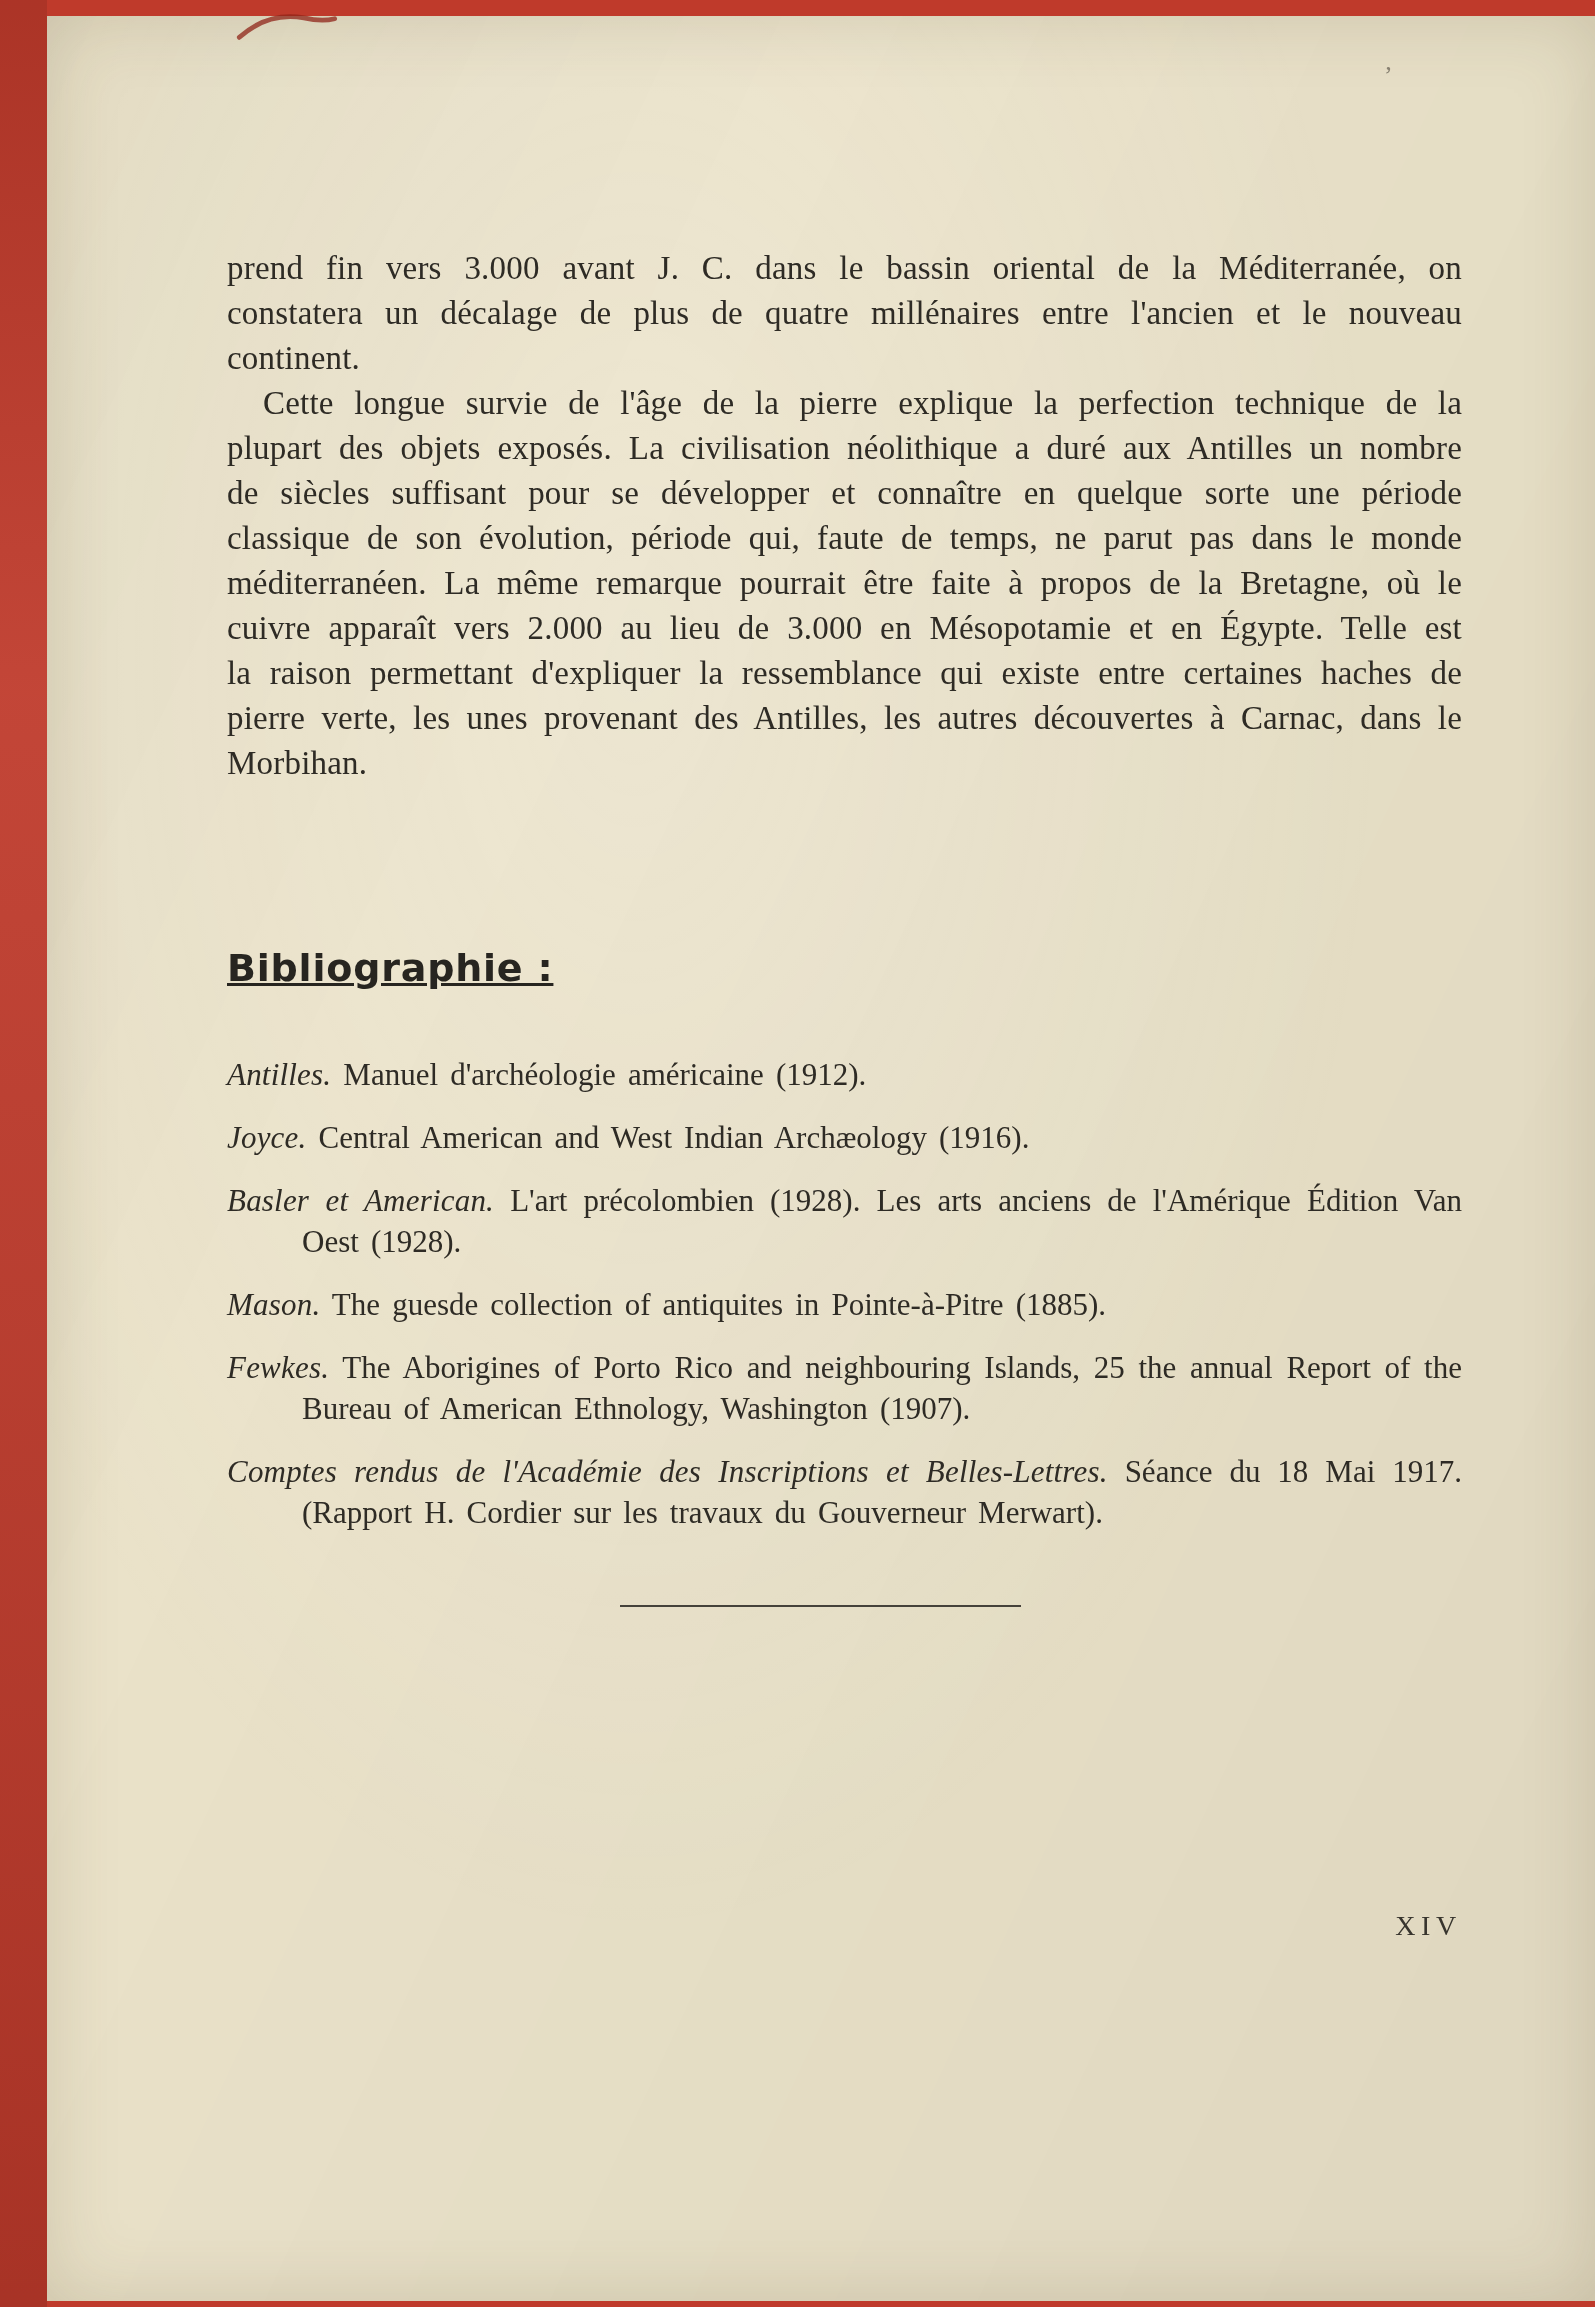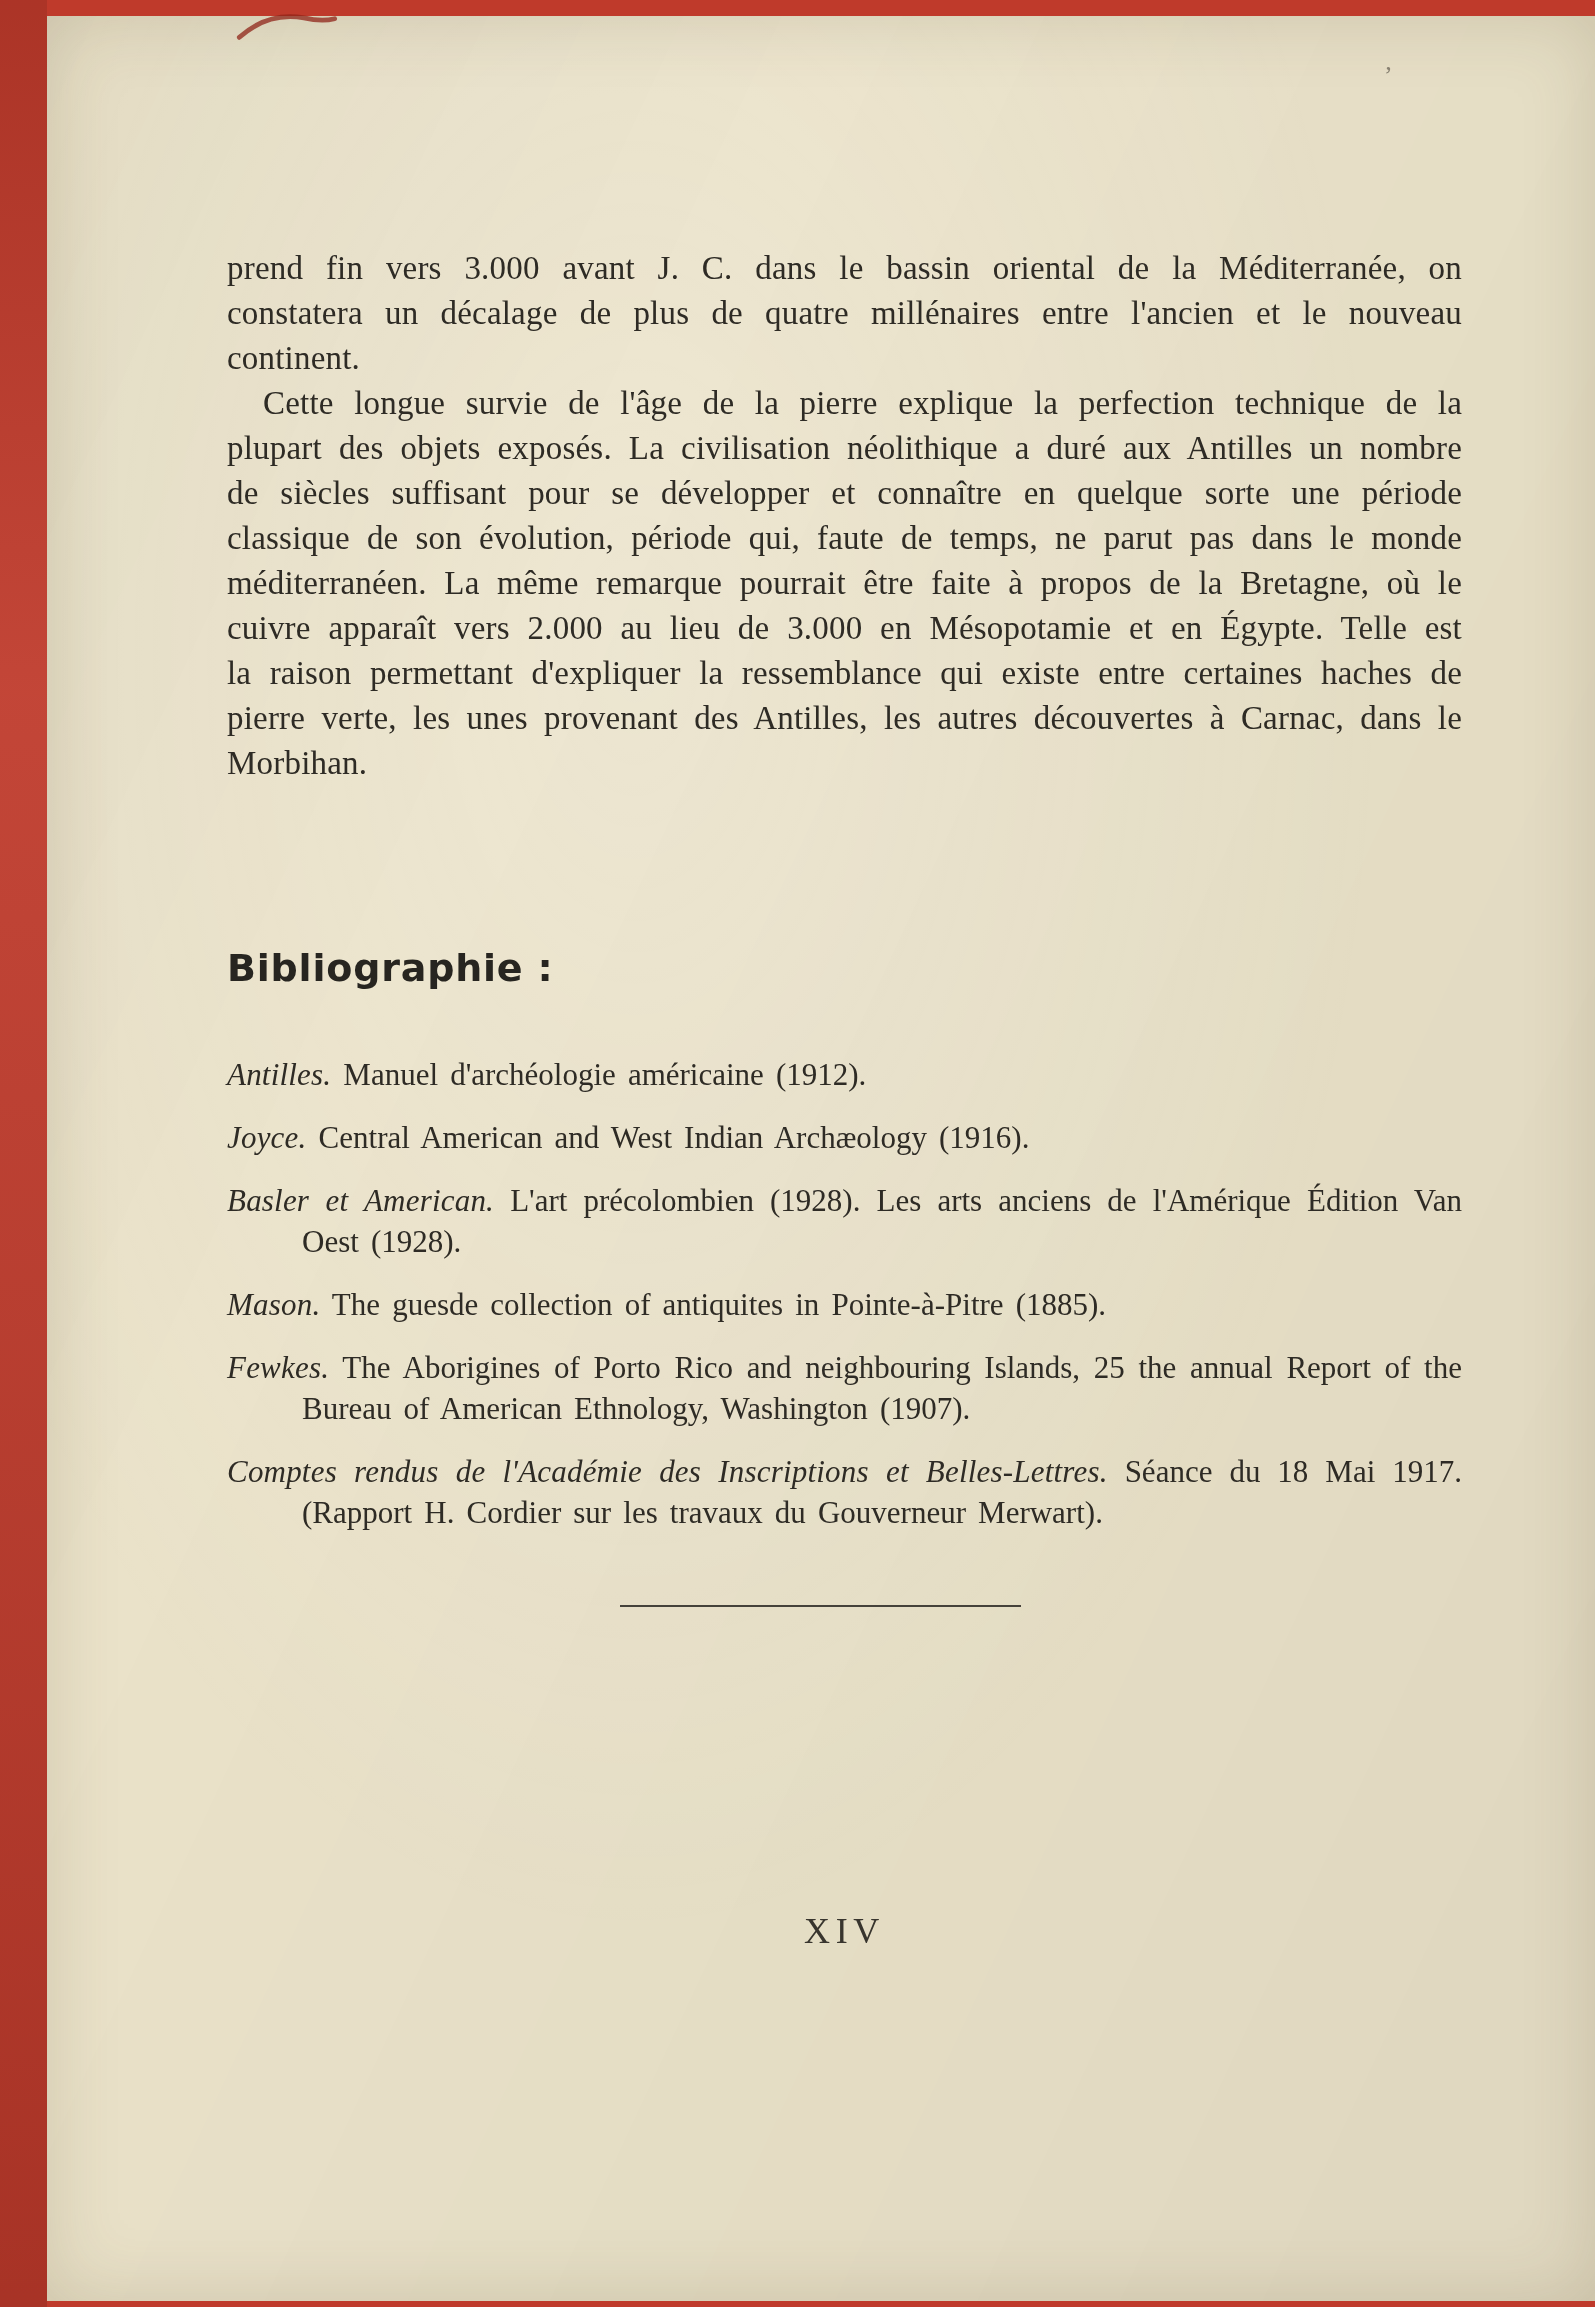--- a/index.html
+++ b/index.html
@@ -72,20 +72,21 @@
   }
   .body-par.indented { text-indent: 36px; }
   .bib-heading {
     font-family: "DejaVu Sans", "Liberation Sans", sans-serif;
     font-weight: 700;
     font-size: 38px;
     letter-spacing: 0.8px;
     color: #272520;
     margin-top: 160px;
     margin-bottom: 64px;
+    text-decoration: underline;
   }
   .bib-entry {
     font-size: 31px;
     line-height: 41px;
     text-align: justify;
     word-spacing: 0.14em;
     padding-left: 75px;
     text-indent: -75px;
     margin-bottom: 22px;
   }
@@ -94,22 +95,22 @@
     letter-spacing: 0.2px;
   }
   .rule {
     margin-top: 72px;
     margin-left: 393px;
     width: 401px;
     border-top: 2.4px solid var(--rule);
   }
   .page-number {
     margin-top: 303px;
-    text-align: center;
-    font-size: 36px;
+    text-align: right;
+    font-size: 28px;
     letter-spacing: 5.7px;
     color: #38352e;
   }
 </style>
 </head>
 <body>
 
 <div class="scan">
   <div class="page">
 

